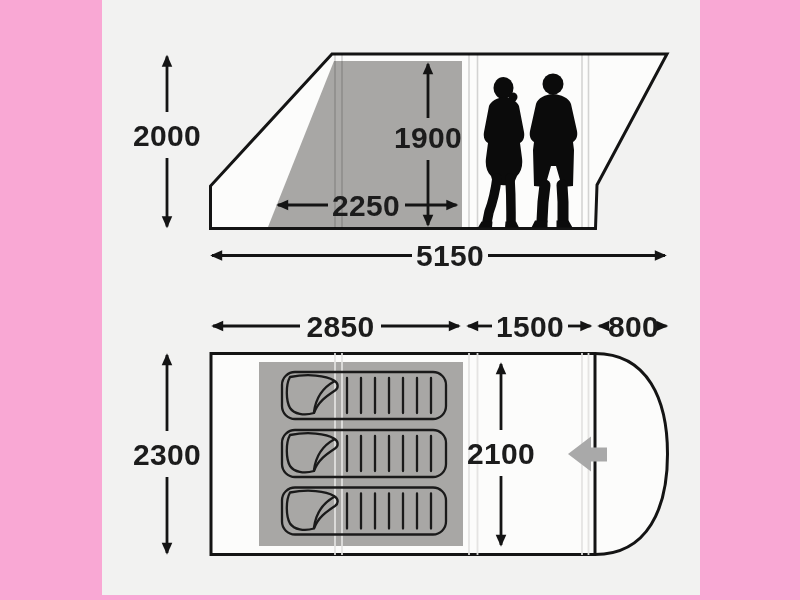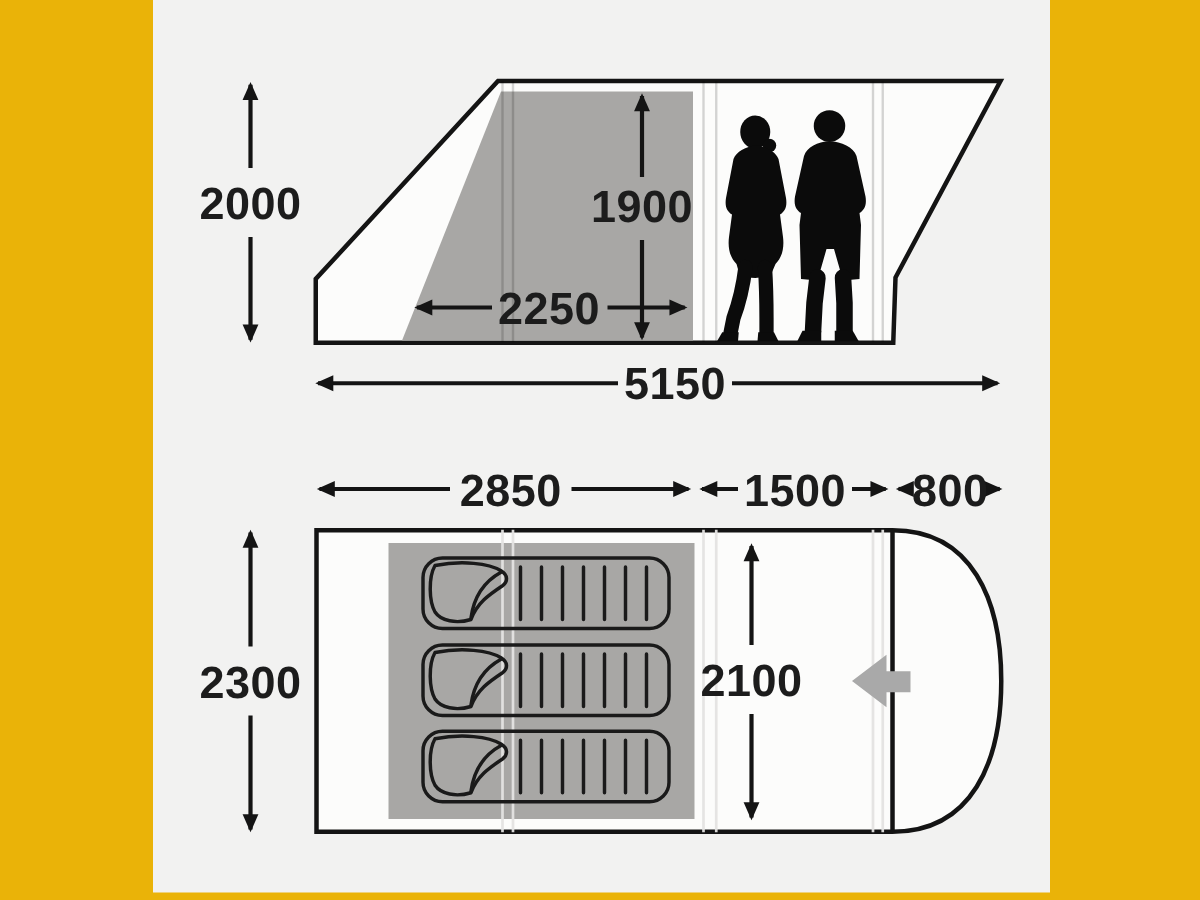--- a/index.html
+++ b/index.html
@@ -1,16 +1,16 @@
 <!DOCTYPE html>
 <html style="--c-canvas: #f2f2f1; --c-interior: #fcfcfb; --c-outline: #141414; --c-shade: #a8a7a5; --c-silhouette: #0b0b0b; --c-entry: #a9a9a9; --c-label: #1c1c1c;"><head>
 <meta charset="utf-8">
 <style>
   html,body{margin:0;padding:0;background:#ffffff;}
-  .stage{position:relative;width:800px;height:600px;background:#eab308;overflow:hidden;
+  .stage{position:relative;width:800px;height:600px;background:#f9a8d4;overflow:hidden;
          font-family:"Liberation Sans", sans-serif;}
   svg{display:block;}
   .canvas-bg{fill:var(--c-canvas,#f2f2f1);}
   .outline{fill:var(--c-interior,#fcfcfb);stroke:var(--c-outline,#141414);stroke-width:3;stroke-linejoin:miter;}
   .wall-line{stroke:var(--c-outline,#141414);stroke-width:3;fill:none;}
   .shade{fill:var(--c-shade,#a8a7a5);}
   .seam-dark{stroke:rgba(0,0,0,0.16);stroke-width:1.6;fill:none;}
   .seam-light{stroke:#e4e3e1;stroke-width:1.8;fill:none;opacity:.95;}
   .dim{stroke:var(--c-outline,#141414);stroke-width:2.8;fill:none;}
   .dim-label{font-family:"Liberation Sans", sans-serif;font-weight:700;font-size:30px;

